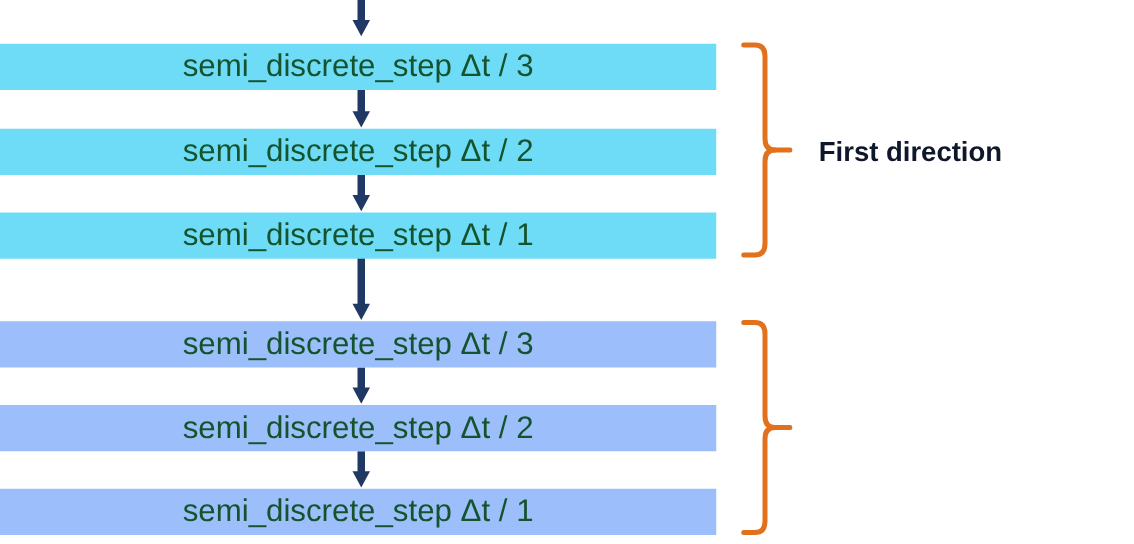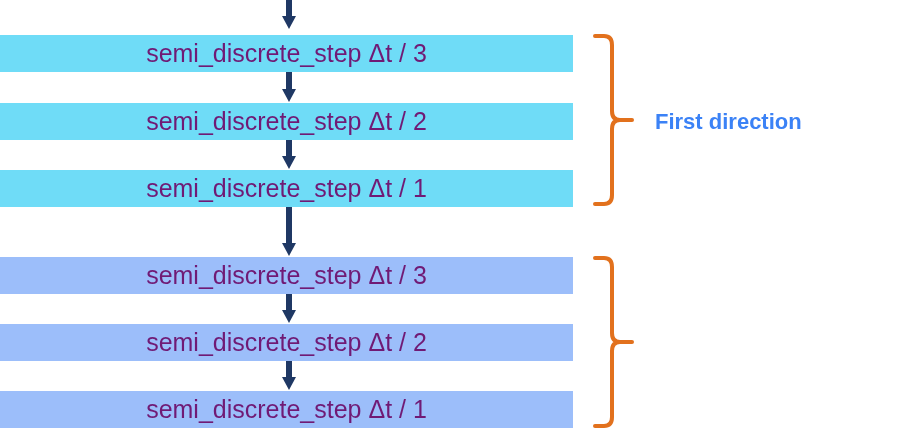--- a/index.html
+++ b/index.html
@@ -23,21 +23,21 @@
     width: 573px;
     height: 37px;
     display: flex;
     align-items: center;
     justify-content: center;
     box-sizing: border-box;
   }
   .step-bar .step-label {
     font-size: 25px;
     font-weight: 400;
-    color: #701a75;
+    color: #14532d;
     letter-spacing: 0px;
     white-space: nowrap;
     line-height: 1;
   }
   .bar-first  { background: #6FDCF7; }
   .bar-second { background: #9CBEFA; }
 
   
   .arrow {
     position: absolute;
@@ -66,21 +66,21 @@
     position: absolute;
     left: 592px;
   }
   .brace svg { display: block; }
 
   
   .direction-label {
     position: absolute;
     font-size: 22px;
     font-weight: bold;
-    color: #3b82f6;
+    color: #0f172a;
     white-space: nowrap;
     line-height: 1;
   }
 </style>
 </head>
 <body>
 
 <div id="canvas">
 
   <div class="arrow" style="top:-6px; height:41px;">

